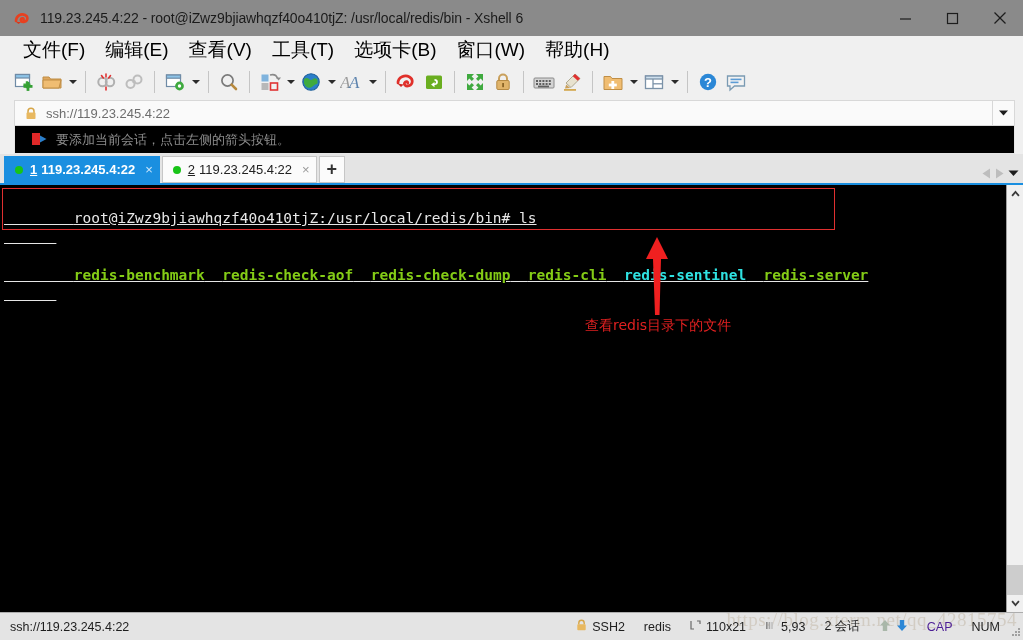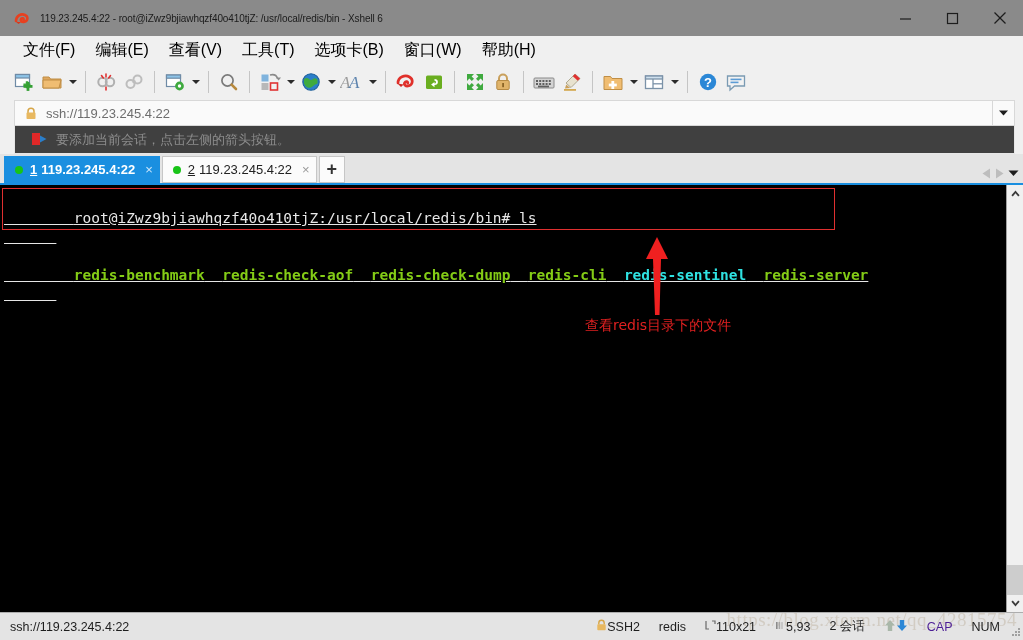--- a/index.html
+++ b/index.html
@@ -23,21 +23,21 @@
     display: flex; align-items: center;
     position: relative;
   }
   .title-icon {
     width: 20px; height: 20px;
     margin-left: 12px; margin-right: 8px;
     position: relative; flex: 0 0 20px;
   }
   .title-icon svg { display: block; }
   .title-text {
-    font-size: 10px; color: #1b1b1b;
+    font-size: 14px; color: #1b1b1b;
     white-space: nowrap;
     letter-spacing: -0.1px;
   }
   .win-btns {
     position: absolute; right: 0; top: 0; height: 36px;
     display: flex;
   }
   .win-btn {
     width: 47px; height: 36px;
     display: flex; align-items: center; justify-content: center;
@@ -45,21 +45,21 @@
 
   
   .menubar {
     height: 28px; flex: 0 0 28px;
     background: #f0f0f0;
     display: flex; align-items: center;
     padding-left: 14px;
     border-bottom: 0px solid transparent;
   }
   .menu-item {
-    font-size: 16px; color: #000;
+    font-size: 19px; color: #000;
     padding: 4px 9px; margin-right: 2px;
     white-space: nowrap;
     cursor: default;
   }
 
   
   .toolbar {
     height: 36px; flex: 0 0 36px;
     background: #f0f0f0;
     display: flex; align-items: center;
@@ -97,21 +97,21 @@
   .addr-lock { margin-right: 9px; display: flex; }
   .addr-text { font-size: 13px; color: #6d6d6d; }
   .addr-drop {
     width: 22px; display: flex; align-items: center; justify-content: center;
     background: #fafafa; border: 1px solid #d8d8d8; border-left: none;
   }
 
   
   .hintbar {
     flex: 0 0 28px; height: 28px;
-    background: #404040;
+    background: #000000;
     display: flex; align-items: center;
     padding-left: 16px;
     margin: 0 8px 0 14px;
     border: 1px solid #e6e6e6; border-top: none;
   }
   .hint-icon { margin-right: 8px; display: flex; }
   .hint-text { font-size: 13px; color: #8c8c8c; }
 
   
   .tabbar {
@@ -244,21 +244,21 @@
     padding-left: 10px; flex: 0 0 auto;
     color: #1e1e1e; font-size: 12.5px;
   }
   .sb-right {
     position: absolute; right: 16px;
     display: flex; align-items: center;
     gap: 5px;
   }
   .sb-cell {
     display: flex; align-items: center;
-    padding: 0 7px; 
+    padding: 0 7px; gap: 5px;
     white-space: nowrap;
   }
   .sb-dim { color: #4c1d95; }
   .watermark {
     position: absolute;
     right: 6px; top: -4px;
     font-family: "Liberation Serif", serif;
     font-size: 19px;
     color: rgba(170,150,120,0.30);
     white-space: nowrap;

